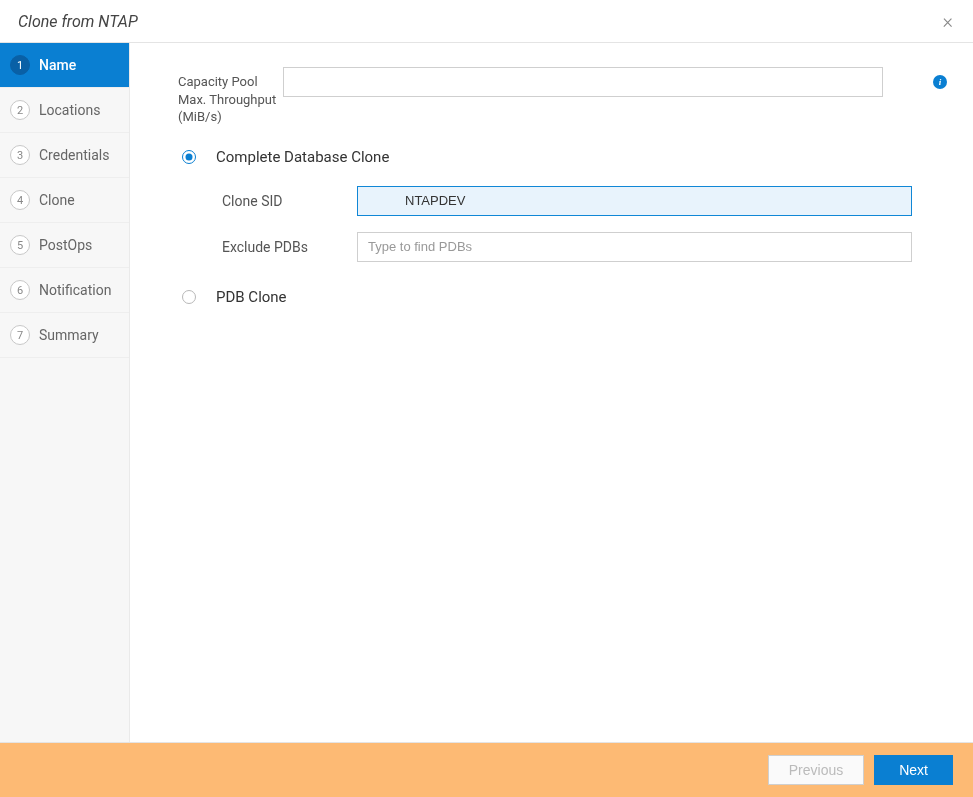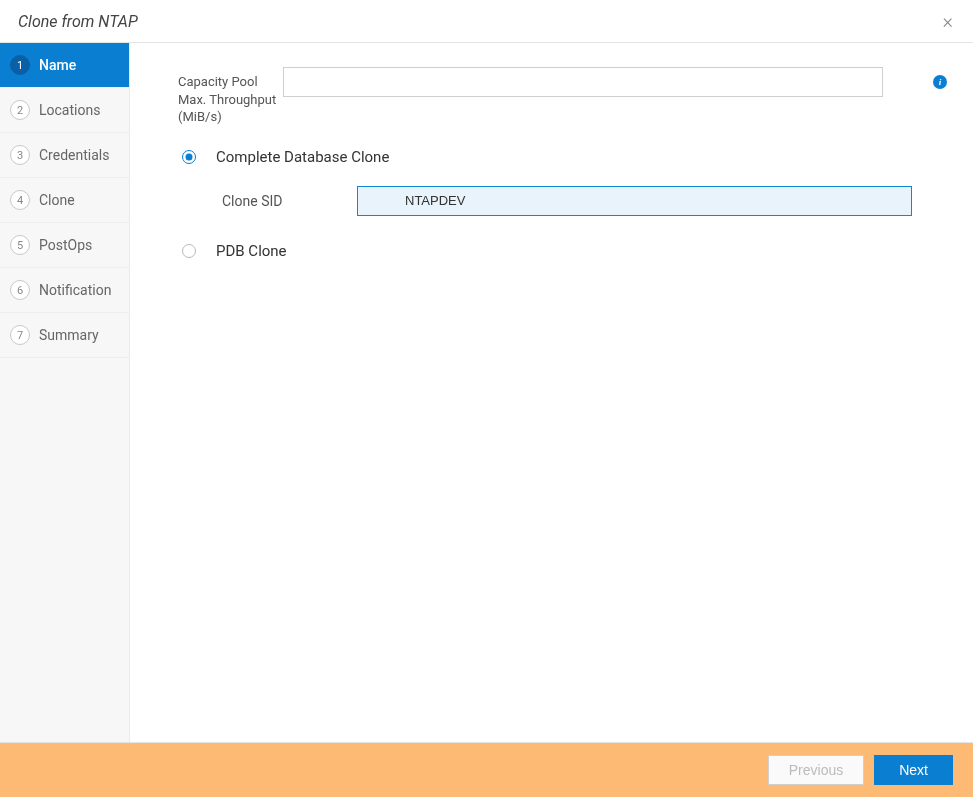--- a/index.html
+++ b/index.html
@@ -283,20 +283,24 @@
     <div class="radio-row">
       <span class="radio selected"></span>
       <span class="radio-label">Complete Database Clone</span>
     </div>
 
     <div class="sub-fields">
       <div class="sub-row">
         <div class="sub-label">Clone SID</div>
         <input type="text" class="text-input active" value="NTAPDEV" style="">
       </div>
+      <div class="sub-row">
+        <div class="sub-label">Exclude PDBs</div>
+        <input type="text" class="pdb-input" placeholder="Type to find PDBs" style="">
+      </div>
     </div>
 
     <div class="radio-row">
       <span class="radio"></span>
       <span class="radio-label">PDB Clone</span>
     </div>
 
   </div>
 </div>
 

